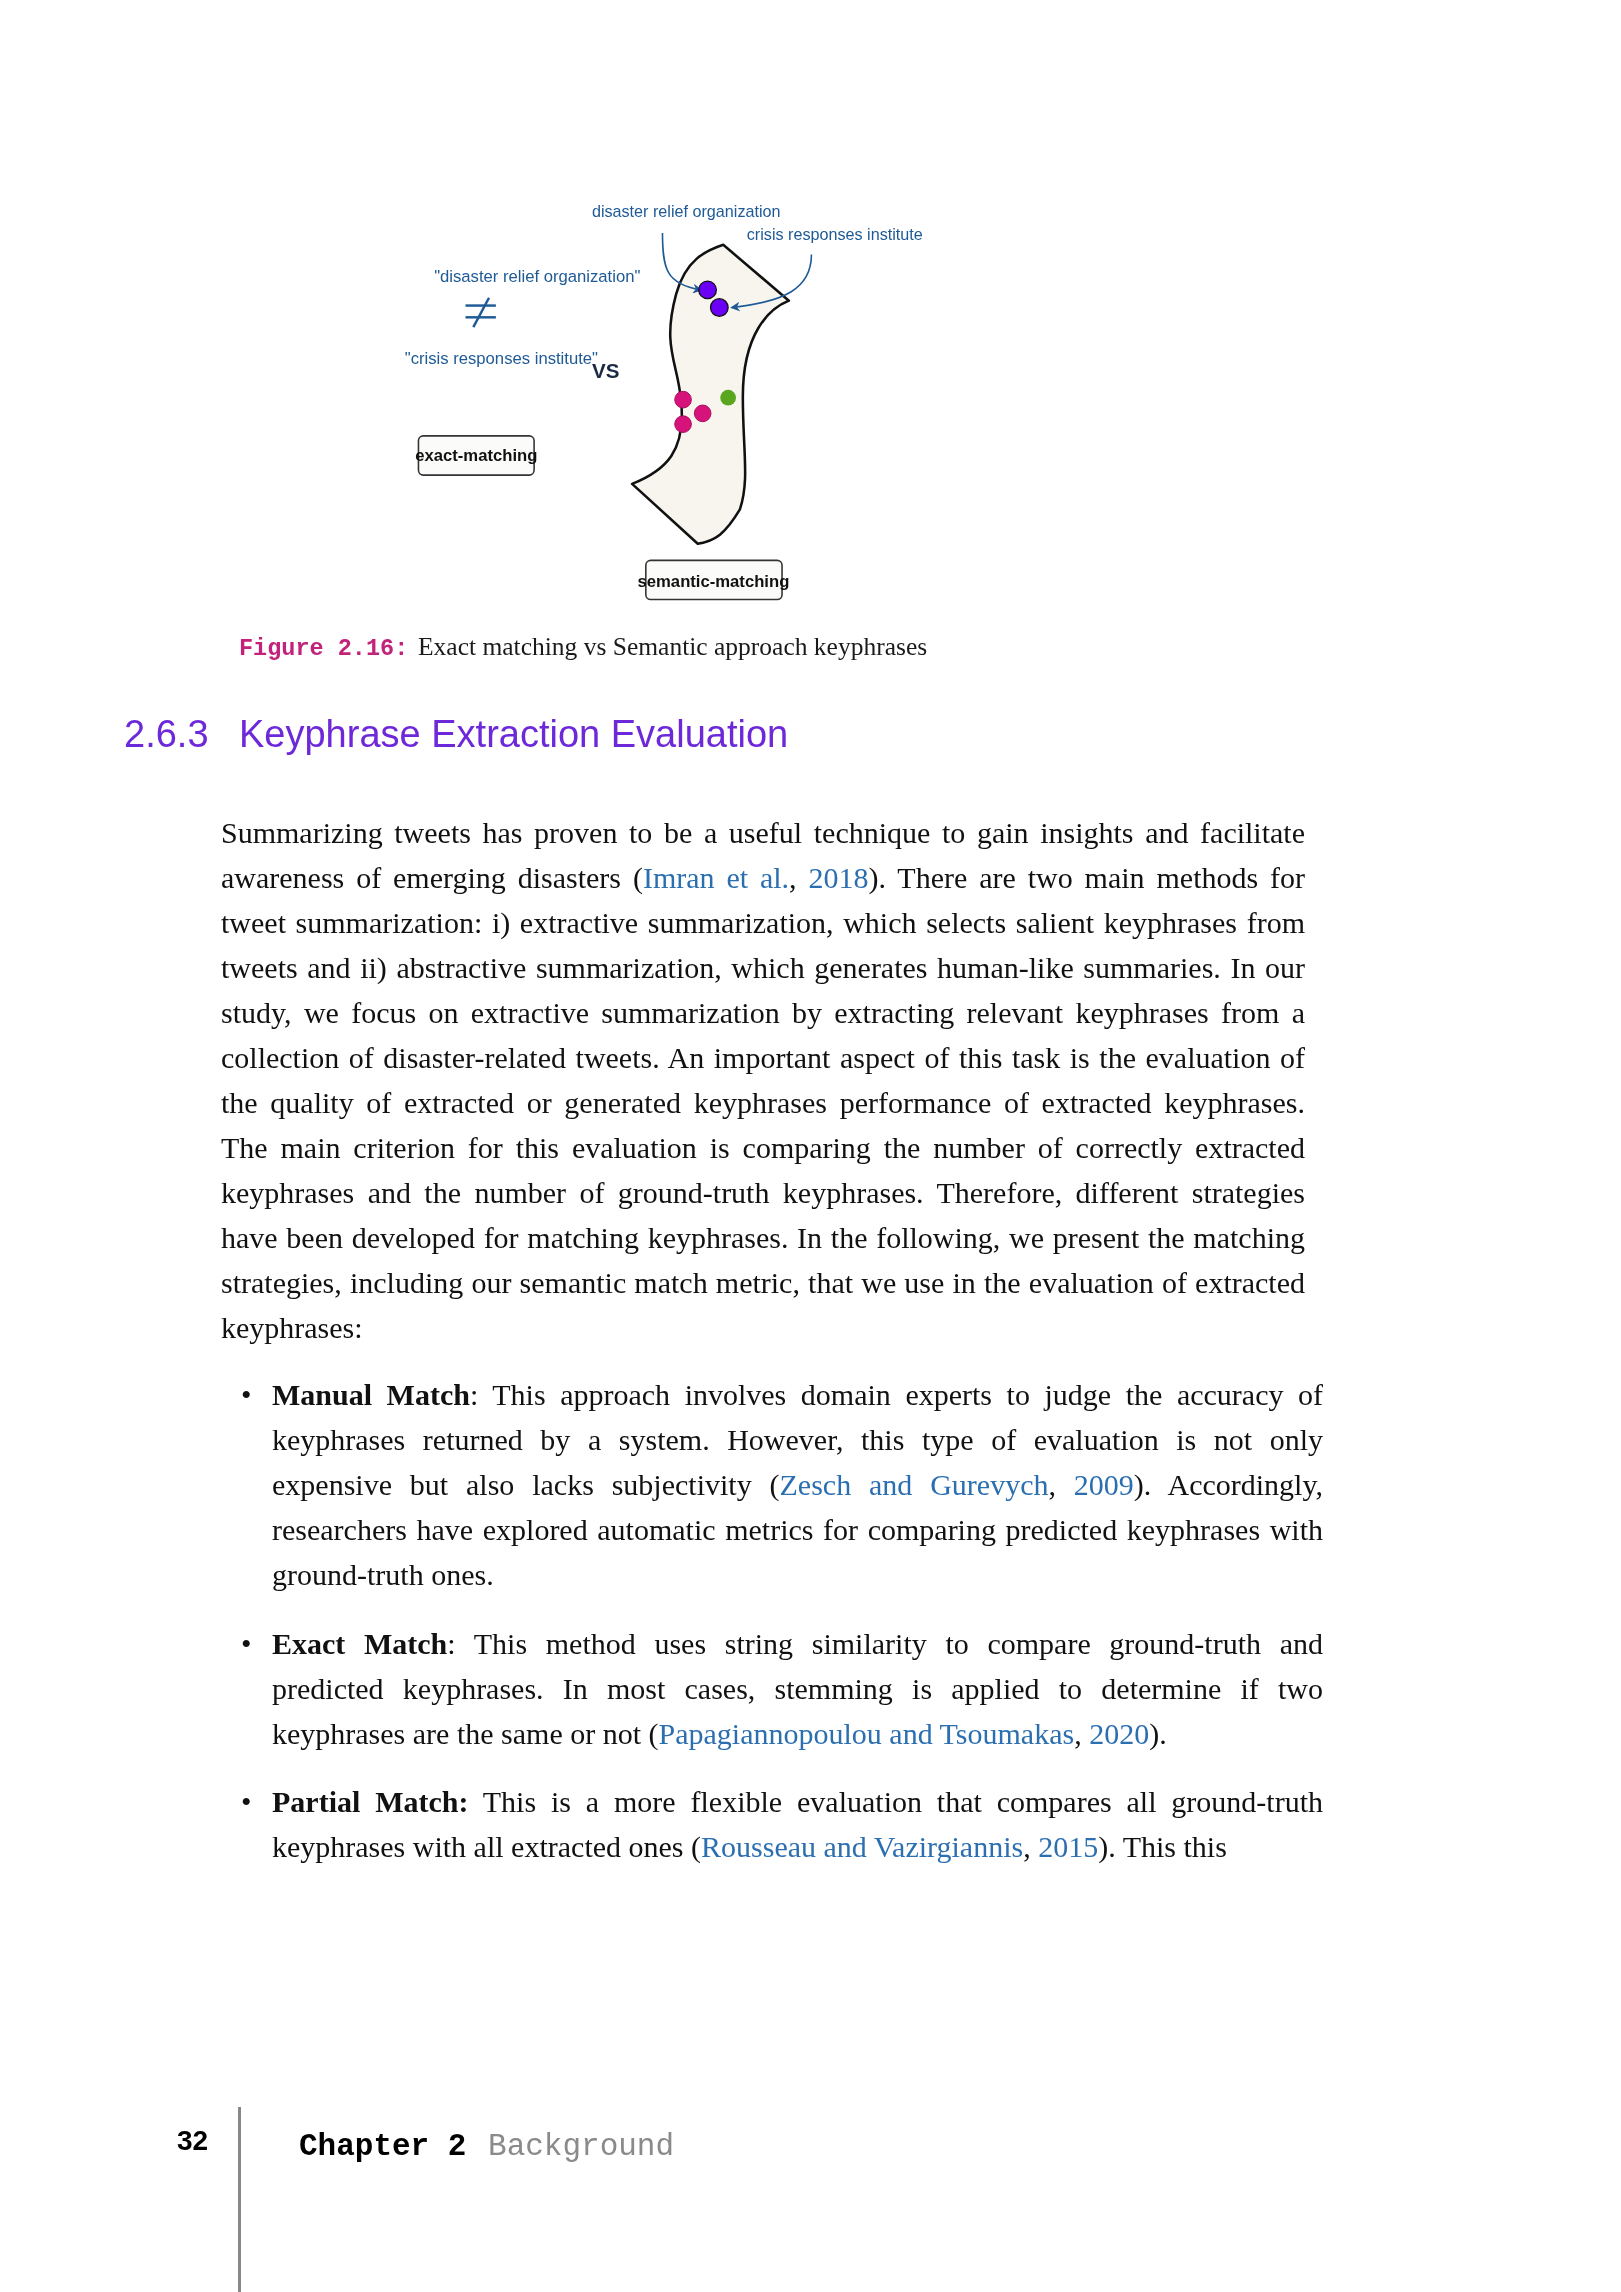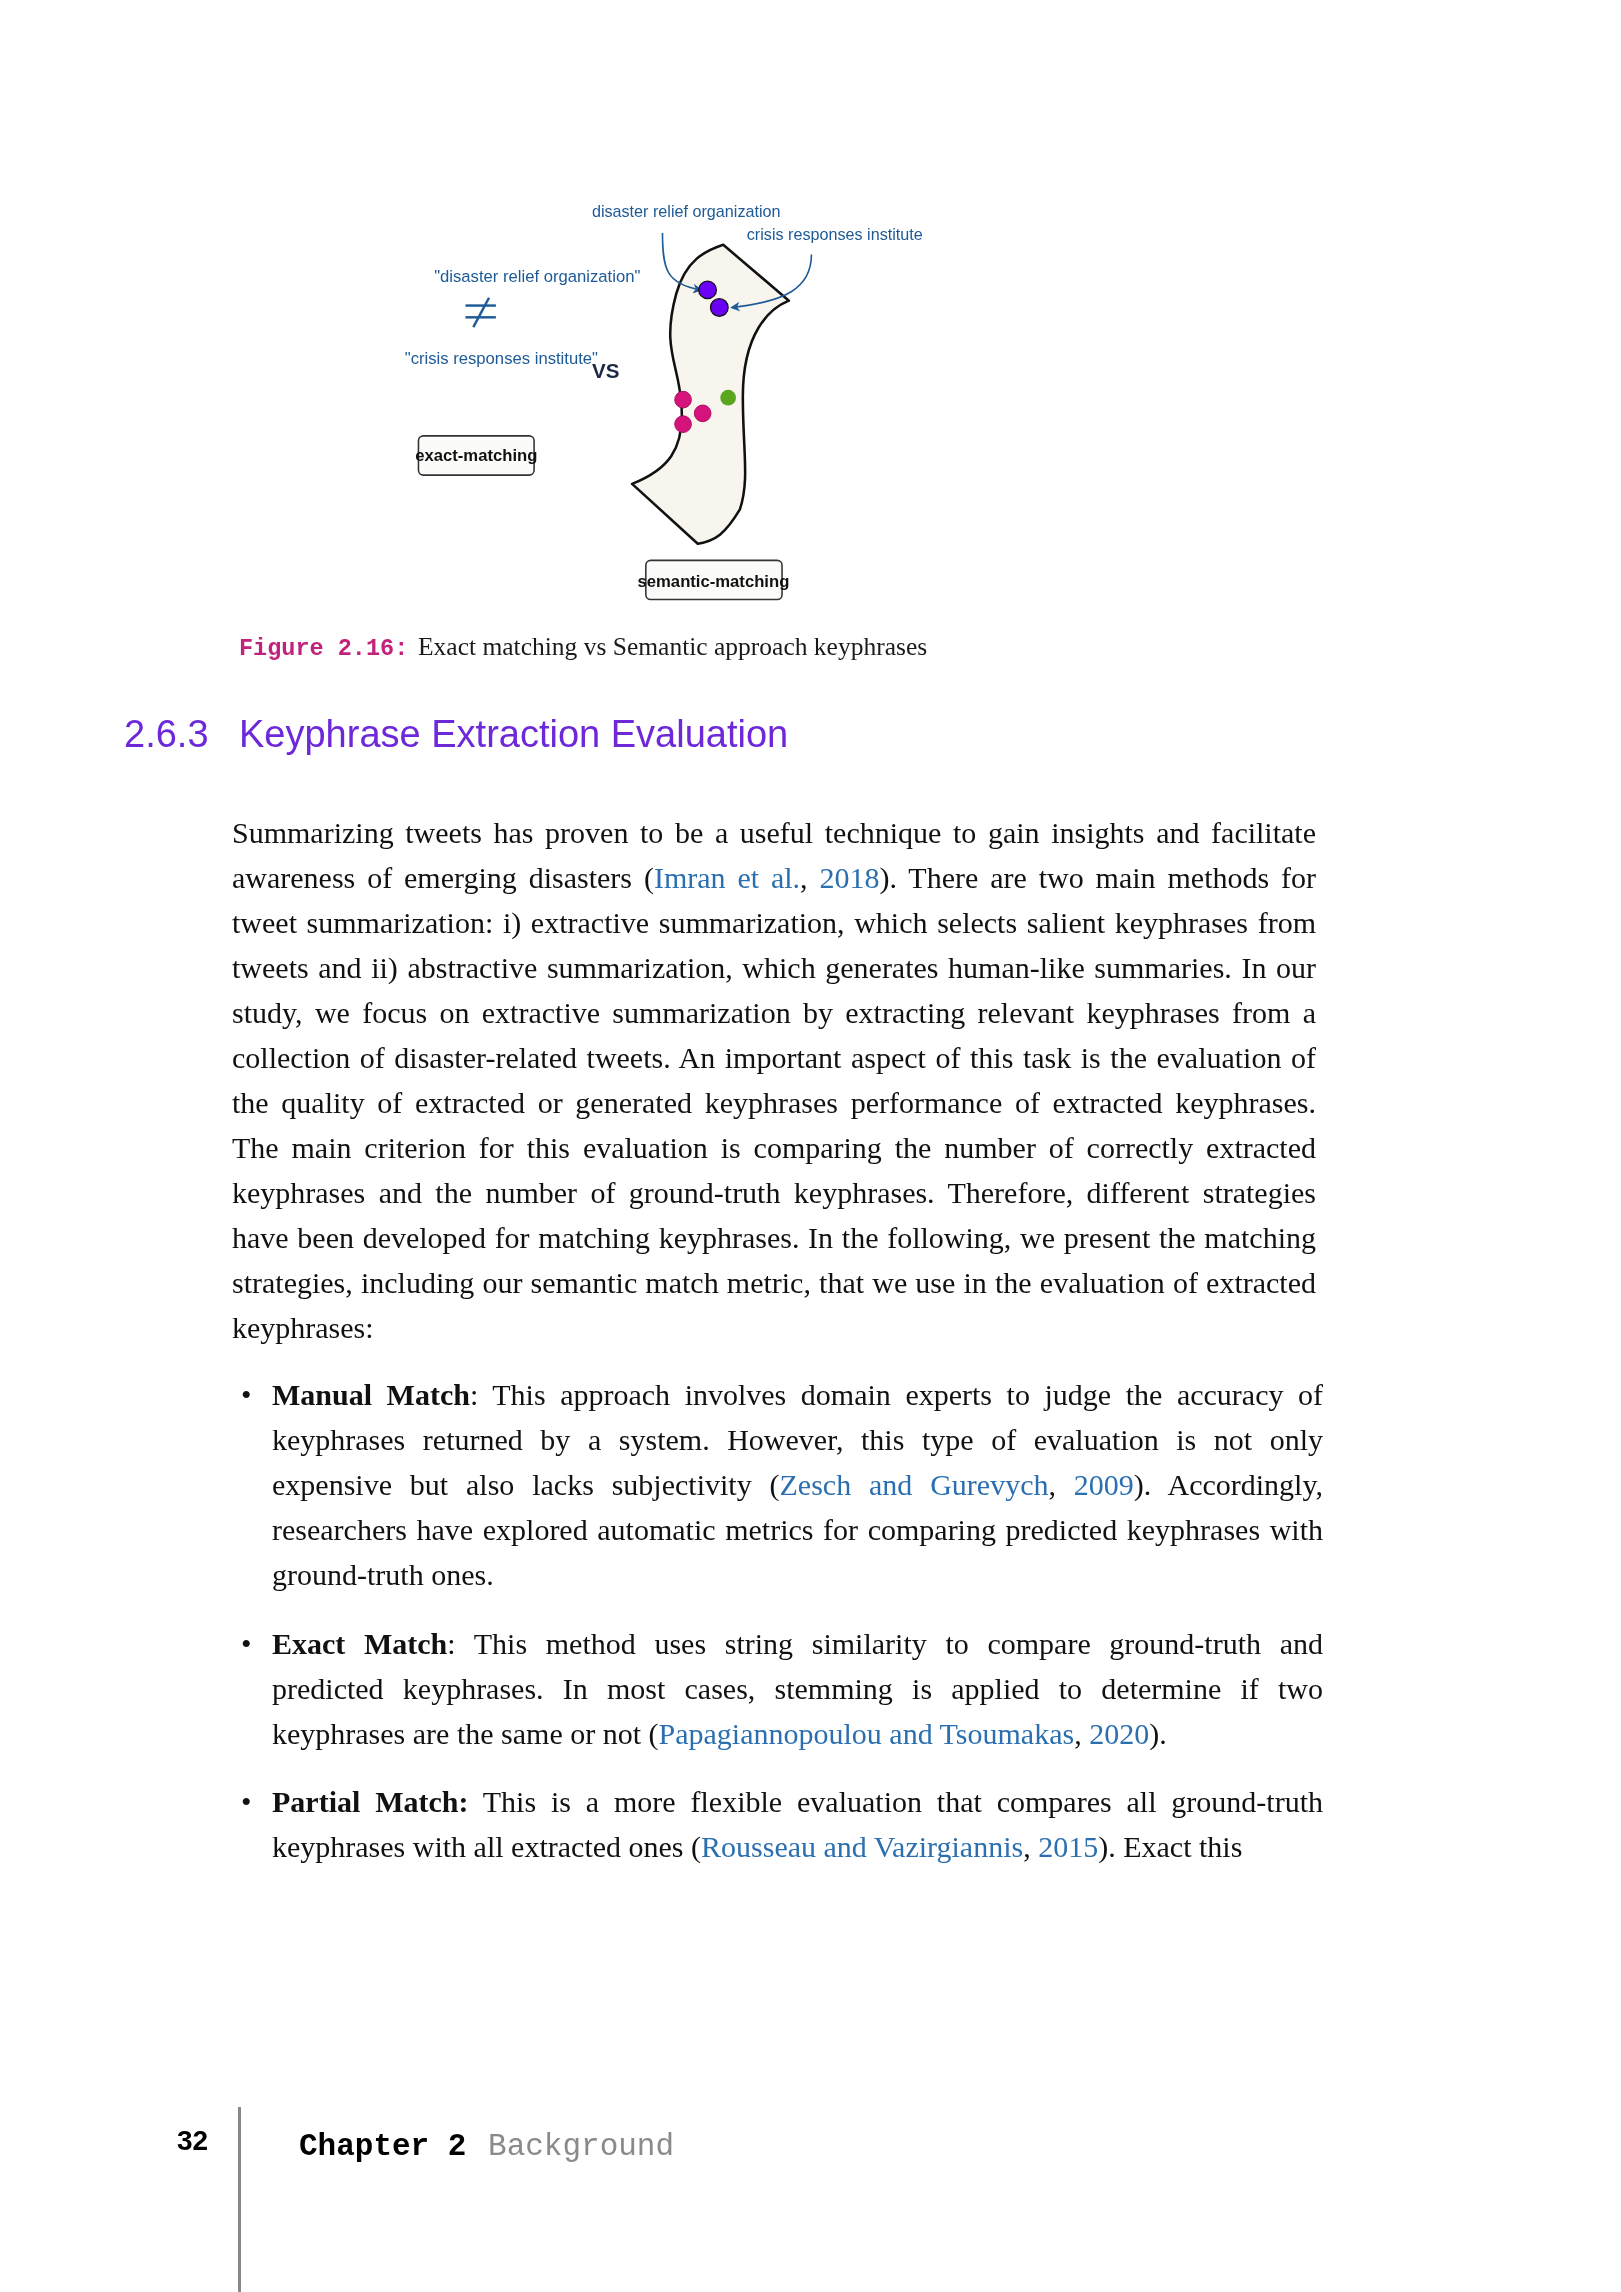--- a/index.html
+++ b/index.html
@@ -14,21 +14,21 @@
   #caption { position: absolute; left: 239px; top: 630px; font-size: 25.5px; line-height: 33px; white-space: nowrap; font-family: "Liberation Serif", serif; }
   #caption .label { color: #c2227a; font-family: Liberation Mono, monospace; font-weight: bold; font-size: 23.5px; margin-right: 9.8px; }
   #caption .text { color: #1a1a1a; }
 
   
   #heading { position: absolute; left: 124px; top: 713px; font-family: "Liberation Sans", sans-serif; font-size: 38px; color: #6d28d9; white-space: nowrap; }
   #heading .num { display: inline-block; width: 115px; }
 
   
   .body-text { font-family: "Liberation Serif", serif; font-size: 30px; line-height: 45px; color: #111; text-align: justify; }
-  #para { position: absolute; left: 232px; top: 810px; width: 1084px; font-family: Liberation Serif, serif; }
+  #para { position: absolute; left: 221px; top: 810px; width: 1084px; font-family: Liberation Serif, serif; }
   .cite { color: #2b6fb0; }
 
   .bullets { position: absolute; left: 239px; width: 1084px; }
   .bullet-item { position: relative; padding-left: 33px; margin-bottom: 23.5px; }
   .bullet-dot { position: absolute; left: 2px; top: 0; }
   .bullet-item b { font-weight: bold; }
 
   #bullet-list { top: 1372px; }
 
   
@@ -102,21 +102,21 @@
   <div class="bullet-item">
     <span class="bullet-dot">•</span>
     <b>Manual Match</b><span>: This approach involves domain experts to judge the accuracy of keyphrases returned by a system.  However, this type of evaluation is not only expensive but also lacks subjectivity (</span><a class="cite">Zesch and Gurevych</a><span>, </span><a class="cite">2009</a><span>). Accordingly, researchers have explored automatic metrics for comparing predicted keyphrases with ground-truth ones.</span>
   </div>
   <div class="bullet-item">
     <span class="bullet-dot">•</span>
     <b>Exact Match</b><span>: This method uses string similarity to compare ground-truth and predicted keyphrases.  In most cases, stemming is applied to determine if two keyphrases are the same or not (</span><a class="cite">Papagiannopoulou and Tsoumakas</a><span>, </span><a class="cite">2020</a><span>).</span>
   </div>
   <div class="bullet-item">
     <span class="bullet-dot">•</span>
-    <b>Partial Match:</b><span> This is a more flexible evaluation that compares all ground-truth keyphrases with all extracted ones (</span><a class="cite">Rousseau and Vazirgiannis</a><span>, </span><a class="cite">2015</a><span>). Exact this</span>
+    <b>Partial Match:</b><span> This is a more flexible evaluation that compares all ground-truth keyphrases with all extracted ones (</span><a class="cite">Rousseau and Vazirgiannis</a><span>, </span><a class="cite">2015</a><span>). This this</span>
   </div>
 </div>
 
 <div id="footer-num">32</div>
 <div id="footer-rule"></div>
 <div id="footer-chapter">
   <span class="ch">Chapter 2</span><span class="bg">Background</span>
 </div>
 
 

